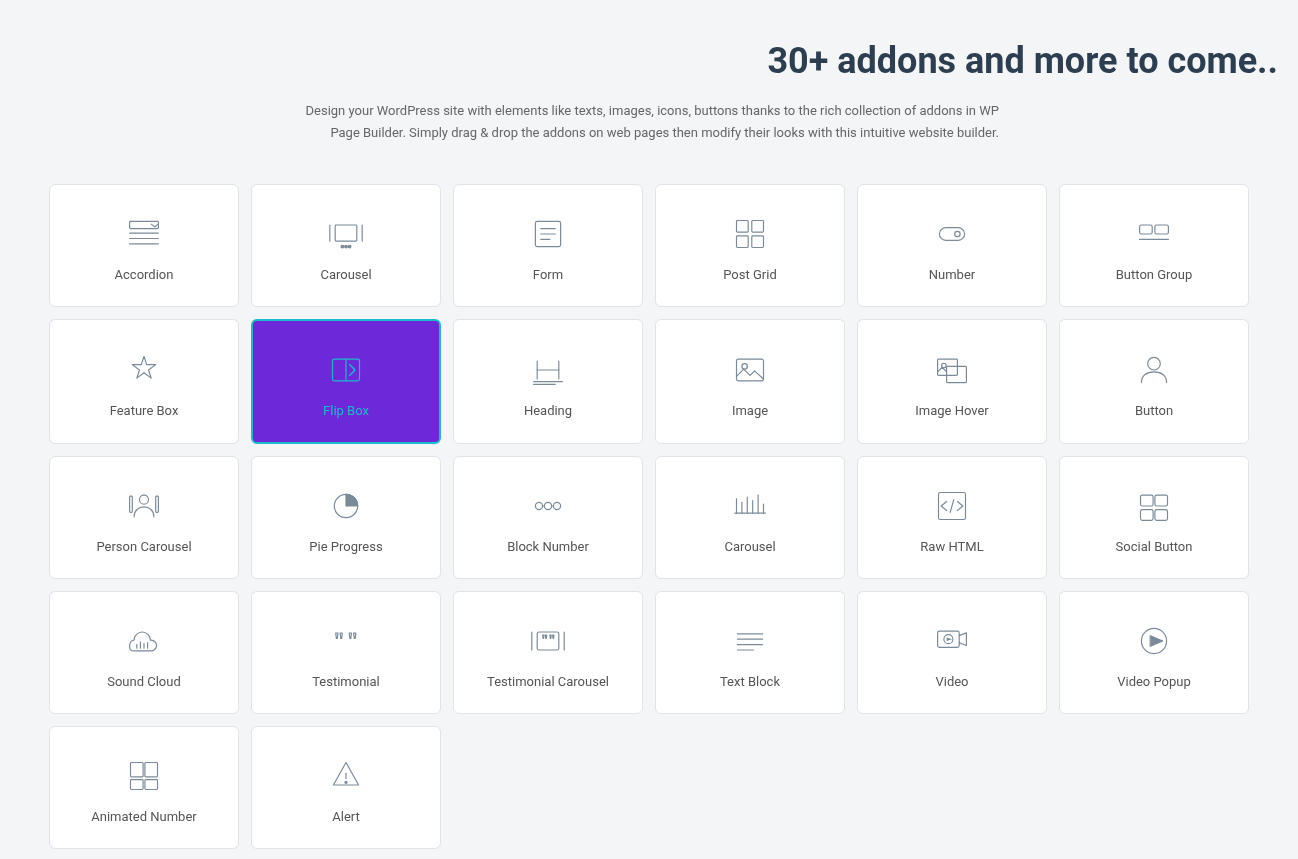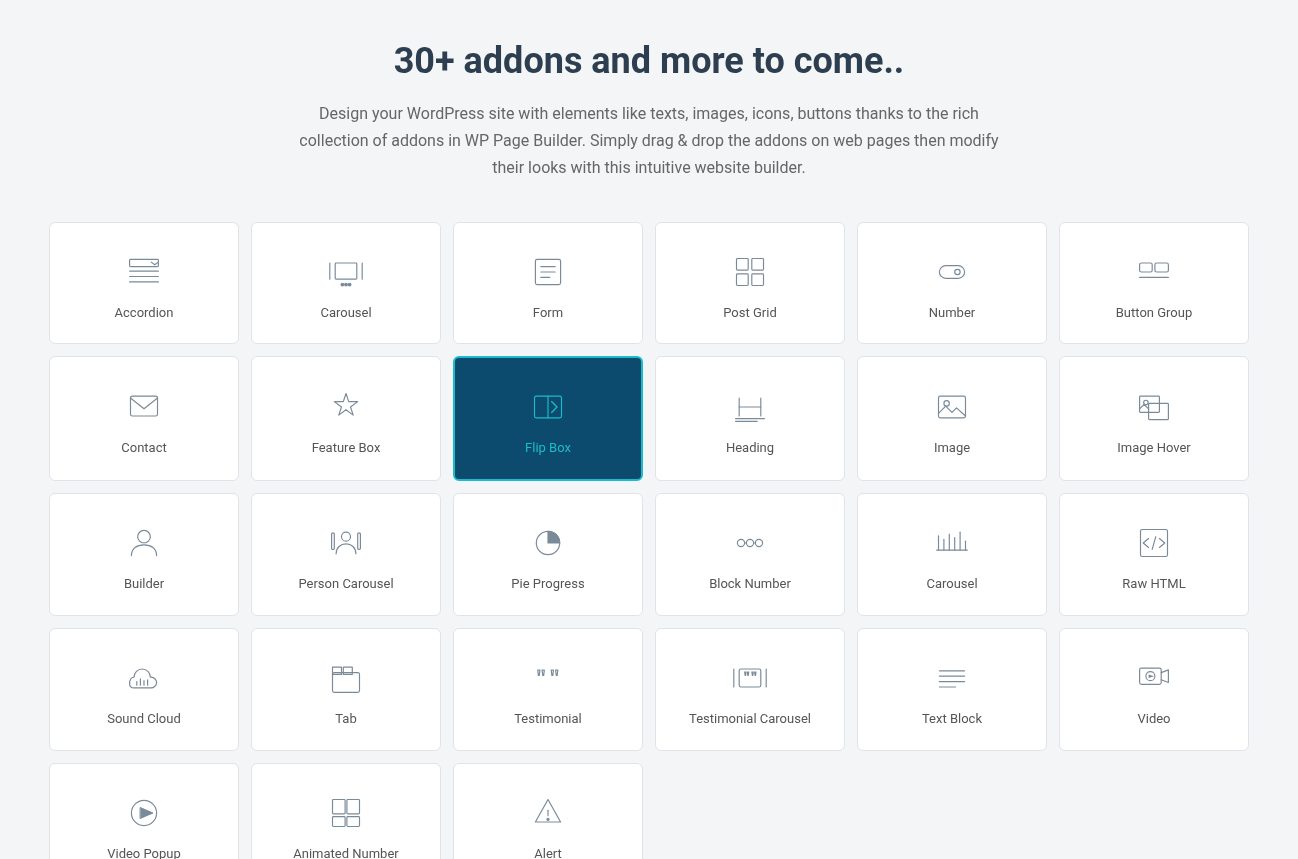--- a/index.html
+++ b/index.html
@@ -3,31 +3,31 @@
   <meta charset="utf-8">
   <style>
     * { box-sizing: border-box; margin: 0; padding: 0; }
     body {
       background: #f4f5f7;
       font-family: -apple-system, BlinkMacSystemFont, 'Segoe UI', Roboto, sans-serif;
       color: #333;
       padding: 40px 20px 60px;
     }
     .page-header {
-      text-align: center;
+      text-align: right;
       margin-bottom: 40px;
     }
     .page-title {
       font-size: 36px;
       font-weight: 700;
       color: #2c3e50;
       margin-bottom: 18px;
     }
     .page-subtitle {
-      font-size: 16px;
+      font-size: 13px;
       color: #666;
       max-width: 700px;
       margin: 0 auto;
       line-height: 1.7;
     }
     .grid {
       display: grid;
       grid-template-columns: repeat(6, 1fr);
       gap: 12px;
       max-width: 1200px;
@@ -41,21 +41,21 @@
       display: flex;
       flex-direction: column;
       align-items: center;
       justify-content: center;
       cursor: pointer;
       transition: box-shadow 0.2s;
       min-height: 100px;
     }
     .card.active {
       border: 2px solid #1abccc;
-      background: #0c4a6e;
+      background: #6d28d9;
     }
     .card.active .card-label {
       color: #1abccc;
     }
     .card.active .card-icon svg {
       stroke: #1abccc;
     }
     .card-icon {
       width: 42px;
       height: 42px;
@@ -151,29 +151,20 @@
           <rect x="4" y="10" width="14" height="10" rx="2"></rect>
           <rect x="21" y="10" width="15" height="10" rx="2"></rect>
           <line x1="4" y1="26" x2="36" y2="26"></line>
         </svg>
       </div>
       <span class="card-label">Button Group</span>
     </div>
     <div class="card">
       <div class="card-icon">
         <svg viewBox="0 0 40 40">
-          <rect x="5" y="8" width="30" height="22" rx="2"></rect>
-          <polyline points="5,10 20,22 35,10"></polyline>
-        </svg>
-      </div>
-      <span class="card-label">Contact</span>
-    </div>
-    <div class="card">
-      <div class="card-icon">
-        <svg viewBox="0 0 40 40">
           <path d="M20 5 L23 14 L33 14 L25 20 L28 29 L20 23 L12 29 L15 20 L7 14 L17 14 Z"></path>
         </svg>
       </div>
       <span class="card-label">Feature Box</span>
     </div>
     <div class="card active">
       <div class="card-icon">
         <svg viewBox="0 0 40 40">
           <rect x="5" y="8" width="30" height="24" rx="2"></rect>
           <line x1="20" y1="8" x2="20" y2="32"></line>
@@ -215,21 +206,21 @@
       </div>
       <span class="card-label">Image Hover</span>
     </div>
     <div class="card">
       <div class="card-icon">
         <svg viewBox="0 0 40 40">
           <circle cx="20" cy="13" r="7"></circle>
           <path d="M6 34 C6 26 12 22 20 22 C28 22 34 26 34 34"></path>
         </svg>
       </div>
-      <span class="card-label">Builder</span>
+      <span class="card-label">Button</span>
     </div>
     <div class="card">
       <div class="card-icon">
         <svg viewBox="0 0 40 40">
           <circle cx="20" cy="13" r="5"></circle>
           <path d="M9 32 C9 25 14 21 20 21 C26 21 31 25 31 32"></path>
           <rect x="4" y="9" width="3" height="18" rx="1"></rect>
           <rect x="33" y="9" width="3" height="18" rx="1"></rect>
         </svg>
       </div>
@@ -277,42 +268,43 @@
           <polyline points="14,15 8,20 14,25"></polyline>
           <polyline points="26,15 32,20 26,25"></polyline>
           <line x1="18" y1="27" x2="22" y2="13"></line>
         </svg>
       </div>
       <span class="card-label">Raw HTML</span>
     </div>
     <div class="card">
       <div class="card-icon">
         <svg viewBox="0 0 40 40">
+          <rect x="5" y="8" width="14" height="12" rx="2"></rect>
+          <rect x="21" y="8" width="14" height="12" rx="2"></rect>
+          <rect x="5" y="24" width="14" height="12" rx="2"></rect>
+          <rect x="21" y="24" width="14" height="12" rx="2"></rect>
+        </svg>
+      </div>
+      <span class="card-label">Social Button</span>
+    </div>
+    <div class="card">
+      <div class="card-icon">
+        <svg viewBox="0 0 40 40">
           <path d="M4 26 C4 22 6 19 9 19 C9 14 13 10 18 10 C23 10 27 14 27 19 L28 19 C31 19 34 22 34 25 C34 28 31 31 28 31 L9 31 C6 31 4 29 4 26 Z"></path>
           <line x1="12" y1="24" x2="12" y2="28"></line>
           <line x1="16" y1="21" x2="16" y2="28"></line>
           <line x1="20" y1="23" x2="20" y2="28"></line>
           <line x1="24" y1="22" x2="24" y2="28"></line>
         </svg>
       </div>
       <span class="card-label">Sound Cloud</span>
     </div>
     <div class="card">
       <div class="card-icon">
         <svg viewBox="0 0 40 40">
-          <rect x="5" y="14" width="30" height="22" rx="2"></rect>
-          <rect x="5" y="8" width="10" height="8" rx="1 1 0 0"></rect>
-          <rect x="17" y="8" width="10" height="8" rx="1 1 0 0"></rect>
-        </svg>
-      </div>
-      <span class="card-label">Tab</span>
-    </div>
-    <div class="card">
-      <div class="card-icon">
-        <svg viewBox="0 0 40 40">
           <text x="7" y="28" font-size="26" fill="none" stroke="#7a8a99" stroke-width="1.3" font-family="Georgia">"</text>
           <text x="22" y="28" font-size="26" fill="none" stroke="#7a8a99" stroke-width="1.3" font-family="Georgia">"</text>
         </svg>
       </div>
       <span class="card-label">Testimonial</span>
     </div>
     <div class="card">
       <div class="card-icon">
         <svg viewBox="0 0 40 40">
           <rect x="8" y="10" width="24" height="20" rx="2"></rect>

